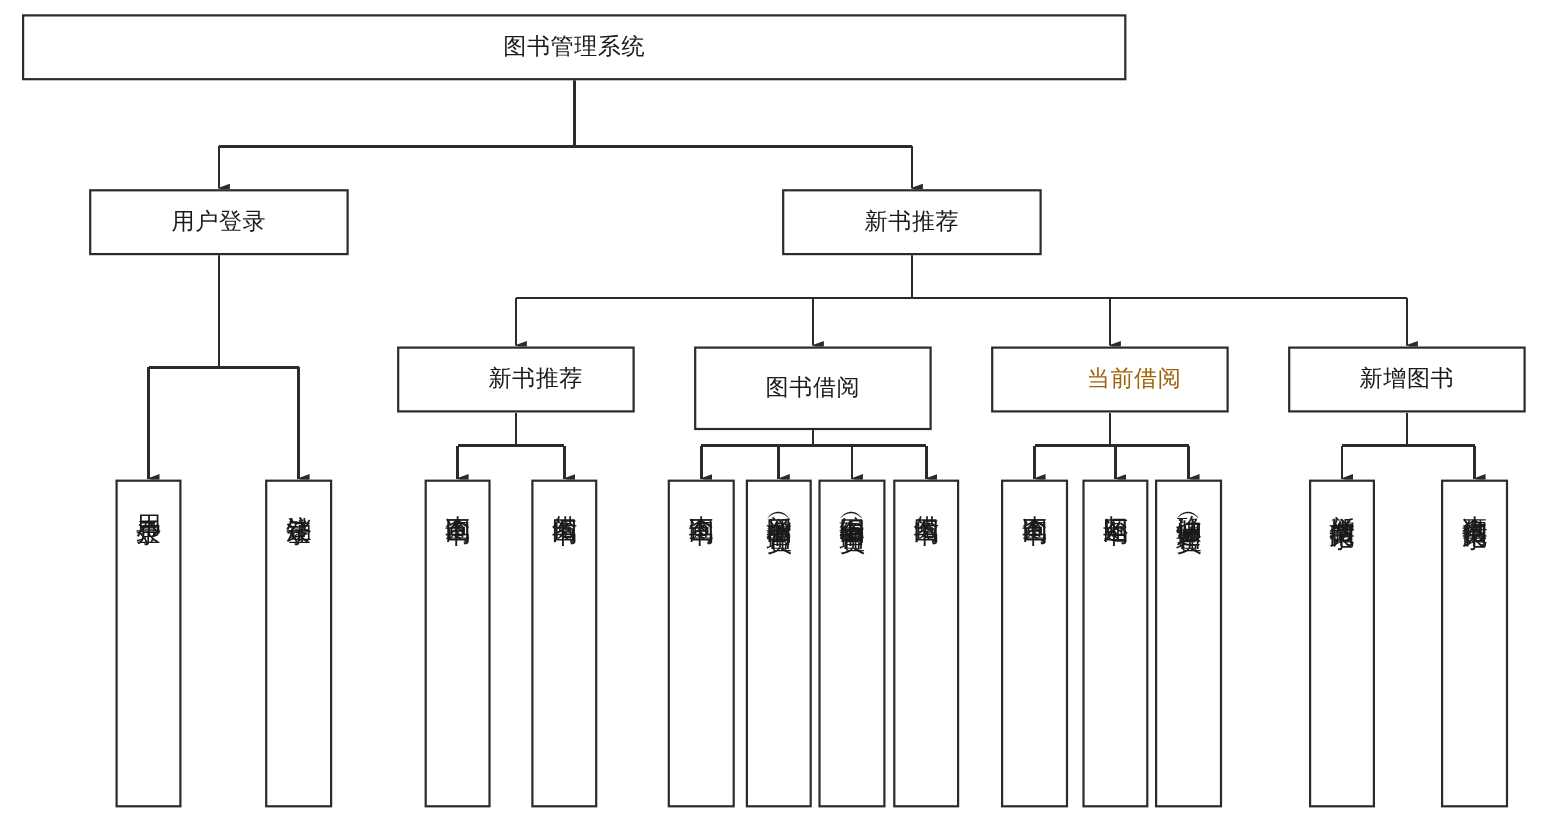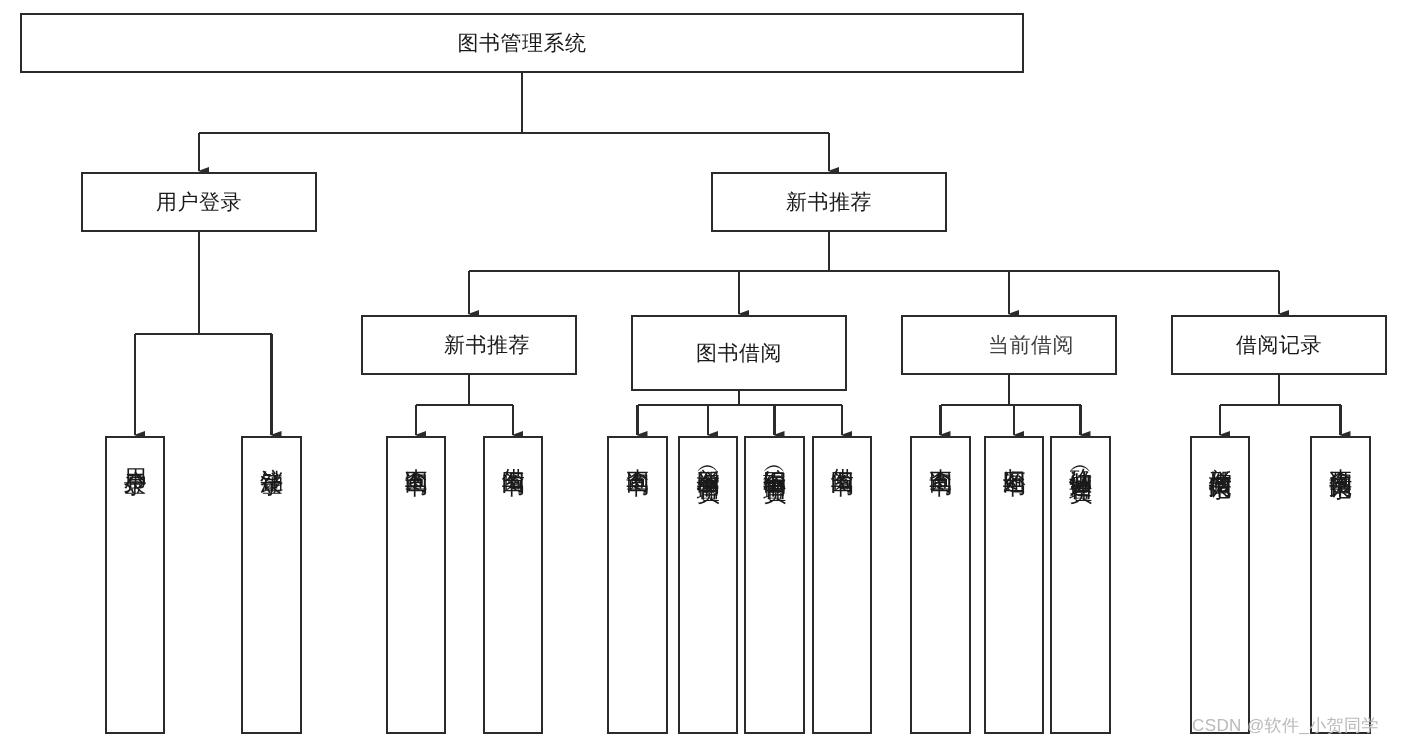--- a/index.html
+++ b/index.html
@@ -126,24 +126,24 @@
       <div class="node horizontal" style="left: 711px; top: 172px; width: 236px; height: 60px; border-color: rgb(43, 43, 43); background: rgb(255, 255, 255);">
         <span class="node-label" style="color: rgb(26, 26, 26);">新书推荐</span>
       </div>
       <div class="node horizontal" style="left: 361px; top: 315px; width: 216px; height: 60px; border-color: rgb(43, 43, 43); background: rgb(255, 255, 255); padding-left: 36px;">
         <span class="node-label" style="color: rgb(26, 26, 26);">新书推荐</span>
       </div>
       <div class="node horizontal" style="left: 631px; top: 315px; width: 216px; height: 76px; border-color: rgb(43, 43, 43); background: rgb(255, 255, 255);">
         <span class="node-label" style="color: rgb(26, 26, 26);">图书借阅</span>
       </div>
       <div class="node horizontal" style="left: 901px; top: 315px; width: 216px; height: 60px; border-color: rgb(43, 43, 43); background: rgb(255, 255, 255);">
-        <span class="node-label" style="color: #404040; margin-left: 44px;">当前借阅</span>
+        <span class="node-label" style="color: #a16207; margin-left: 44px;">当前借阅</span>
       </div>
       <div class="node horizontal" style="left: 1171px; top: 315px; width: 216px; height: 60px; border-color: rgb(43, 43, 43); background: rgb(255, 255, 255);">
-        <span class="node-label" style="color: rgb(26, 26, 26);">借阅记录</span>
+        <span class="node-label" style="color: rgb(26, 26, 26);">新增图书</span>
       </div>
       <div class="node vertical" style="left: 105px; top: 436px; width: 60px; height: 298px; border-color: rgb(43, 43, 43); background: rgb(255, 255, 255);">
         <span class="node-label" style="color: rgb(26, 26, 26);">用户登录</span>
       </div>
       <div class="node vertical" style="left: 241px; top: 436px; width: 61px; height: 298px; border-color: rgb(43, 43, 43); background: rgb(255, 255, 255);">
         <span class="node-label" style="color: rgb(26, 26, 26);">注销登录</span>
       </div>
       <div class="node vertical" style="left: 386px; top: 436px; width: 60px; height: 298px; border-color: rgb(43, 43, 43); background: rgb(255, 255, 255);">
         <span class="node-label" style="color: rgb(26, 26, 26);">查询图书</span>
       </div>
@@ -172,14 +172,13 @@
         <span class="node-label" style="color: rgb(26, 26, 26);">确认归还（管理员）</span>
       </div>
       <div class="node vertical" style="left: 1190px; top: 436px; width: 60px; height: 298px; border-color: rgb(43, 43, 43); background: rgb(255, 255, 255);">
         <span class="node-label" style="color: rgb(26, 26, 26);">新增借阅记录</span>
       </div>
       <div class="node vertical" style="left: 1310px; top: 436px; width: 61px; height: 298px; border-color: rgb(43, 43, 43); background: rgb(255, 255, 255);">
         <span class="node-label" style="color: rgb(26, 26, 26);">查询借阅记录</span>
       </div>
     </div>
 
-  <div class="watermark" style="left: 1192px; top: 714px; color: rgb(185, 185, 185);">CSDN @软件_小贺同学</div>
 </div>
 
 </body></html>

